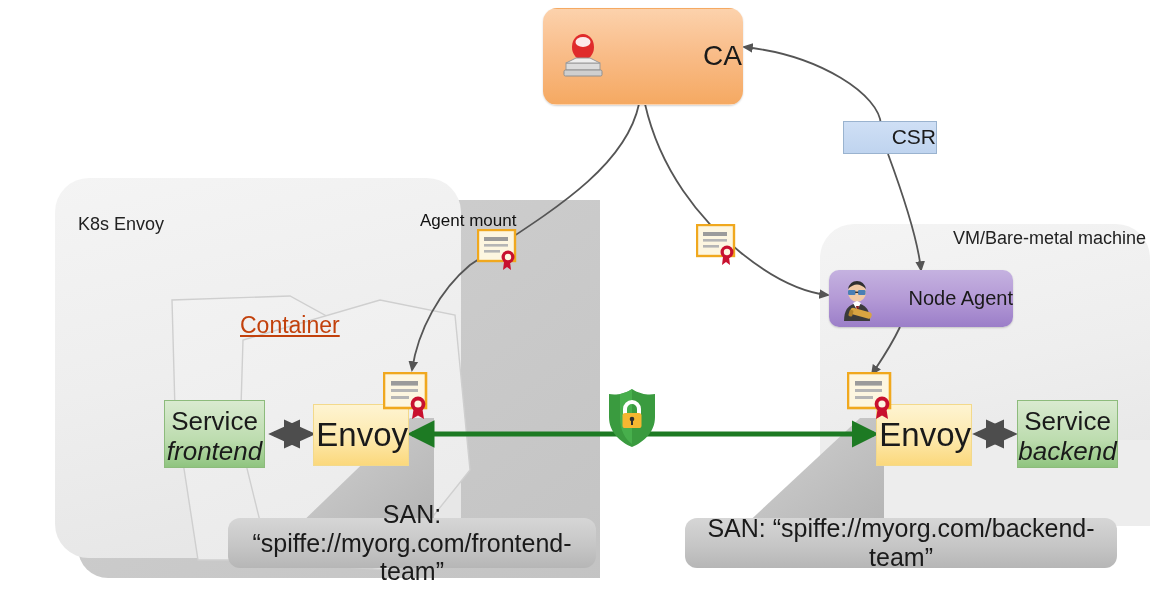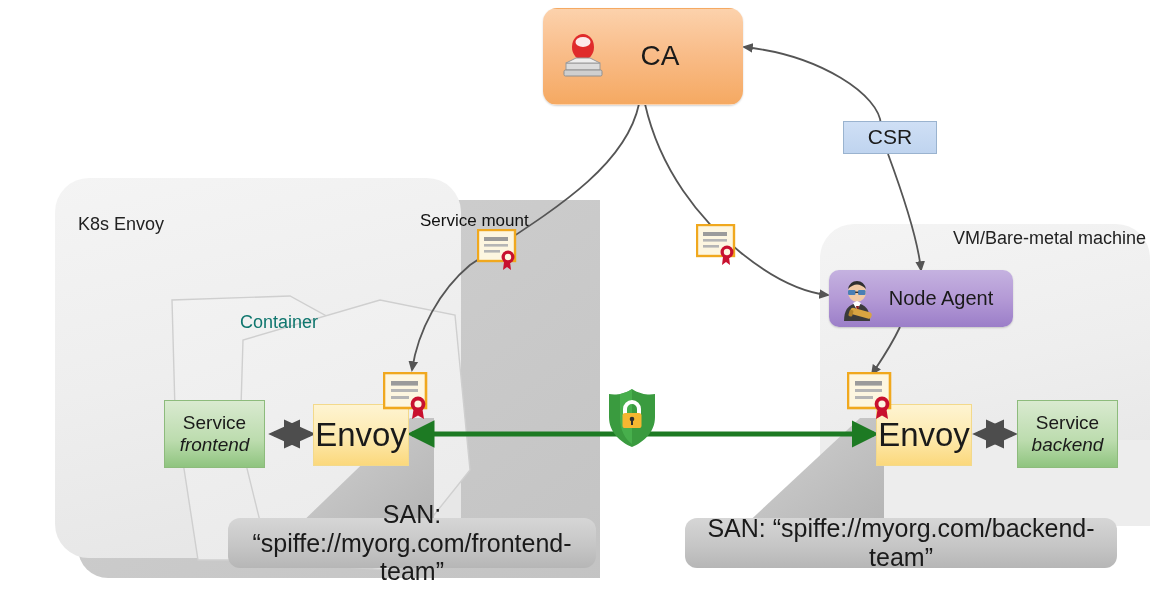--- a/index.html
+++ b/index.html
@@ -28,21 +28,21 @@
   }
   #bg-layer { z-index: 1; }
   #edge-layer { z-index: 6; pointer-events: none; }
 
   
   .node {
     position: absolute;
     box-sizing: border-box;
     display: flex;
     align-items: center;
-    justify-content: center;
+    justify-content: flex-end;
     color: #1a1a1a;
     line-height: 1.15;
     text-align: center;
   }
 
   
   .ca-box {
     border-radius: 14px;
     background: linear-gradient(180deg, #fcd2ac 0%, #f9bd8a 45%, #f5a962 100%);
     border: 1px solid #e2accd00;
@@ -76,21 +76,21 @@
     border: 1px solid #f2d municipality;
     border: 1px solid #f3d98b;
     font-size: 33px;
     z-index: 8;
   }
 
   
   .service-box {
     background: linear-gradient(180deg, #d9ead0 0%, #bcdcae 60%, #8fc47f 100%);
     border: 1px solid #8dbb7c;
-    font-size: 19px;
+    font-size: 26px;
     flex-direction: column;
     z-index: 8;
   }
   .service-box .svc-sub { font-style: italic; }
 
   
   .san-box {
     border-radius: 12px;
     background: linear-gradient(180deg, #d6d6d6 0%, #c6c6c6 55%, #b6b6b6 100%);
     font-size: 25px;
@@ -107,24 +107,25 @@
   }
   .edge-label {
     position: absolute;
     font-size: 17px;
     color: #111;
     z-index: 7;
     white-space: nowrap;
   }
   .container-label {
     position: absolute;
-    font-size: 18px;
-    color: #0f766e;
+    font-size: 23px;
+    color: #c2410c;
     z-index: 4;
     white-space: nowrap;
+    text-decoration: underline;
   }
 
   
   .icon-abs { position: absolute; z-index: 9; }
 </style>
 </head>
 <body>
 
 <div id="canvas">
 
@@ -199,21 +200,21 @@
 
     <line x1="412" y1="434" x2="874" y2="434" stroke="#1d7a23" stroke-width="5" marker-start="url(#arrGreen)" marker-end="url(#arrGreen)"></line>
   </svg>
 
   <div class="region-label" style="left:78px; top:214px;">K8s Envoy</div>
 
   <div class="container-label" style="left:240px; top:312px;">Container</div>
 
   <div class="region-label" style="left:953px; top:228px;">VM/Bare-metal machine</div>
 
-  <div class="edge-label" style="left:420px; top:211px;">Service mount</div>
+  <div class="edge-label" style="left:420px; top:211px;">Agent mount</div>
 
   <div class="node ca-box" style="left:543px; top:8px; width:200px; height:97px;">
     <span class="icon-abs" style="left:12px; top:22px; width:54px; height:54px;">
       <svg width="54" height="54" viewBox="0 0 54 54">
         <ellipse cx="27" cy="16" rx="11" ry="13" fill="#e02b2b"></ellipse>
         <ellipse cx="27" cy="11" rx="7.5" ry="5" fill="#ffffff" opacity="0.9"></ellipse>
         <path d="M22,26 q5,4 10,0 l2,8 h-14 z" fill="#c92020"></path>
         <rect x="10" y="32" width="34" height="7" fill="#dcdcdc" stroke="#9a9a9a" stroke-width="1"></rect>
         <path d="M10,32 L20,27 L34,27 L44,32 z" fill="#eeeeee" stroke="#9a9a9a" stroke-width="1"></path>
         <rect x="8" y="39" width="38" height="6" rx="1.5" fill="#cfcfcf" stroke="#8f8f8f" stroke-width="1"></rect>

